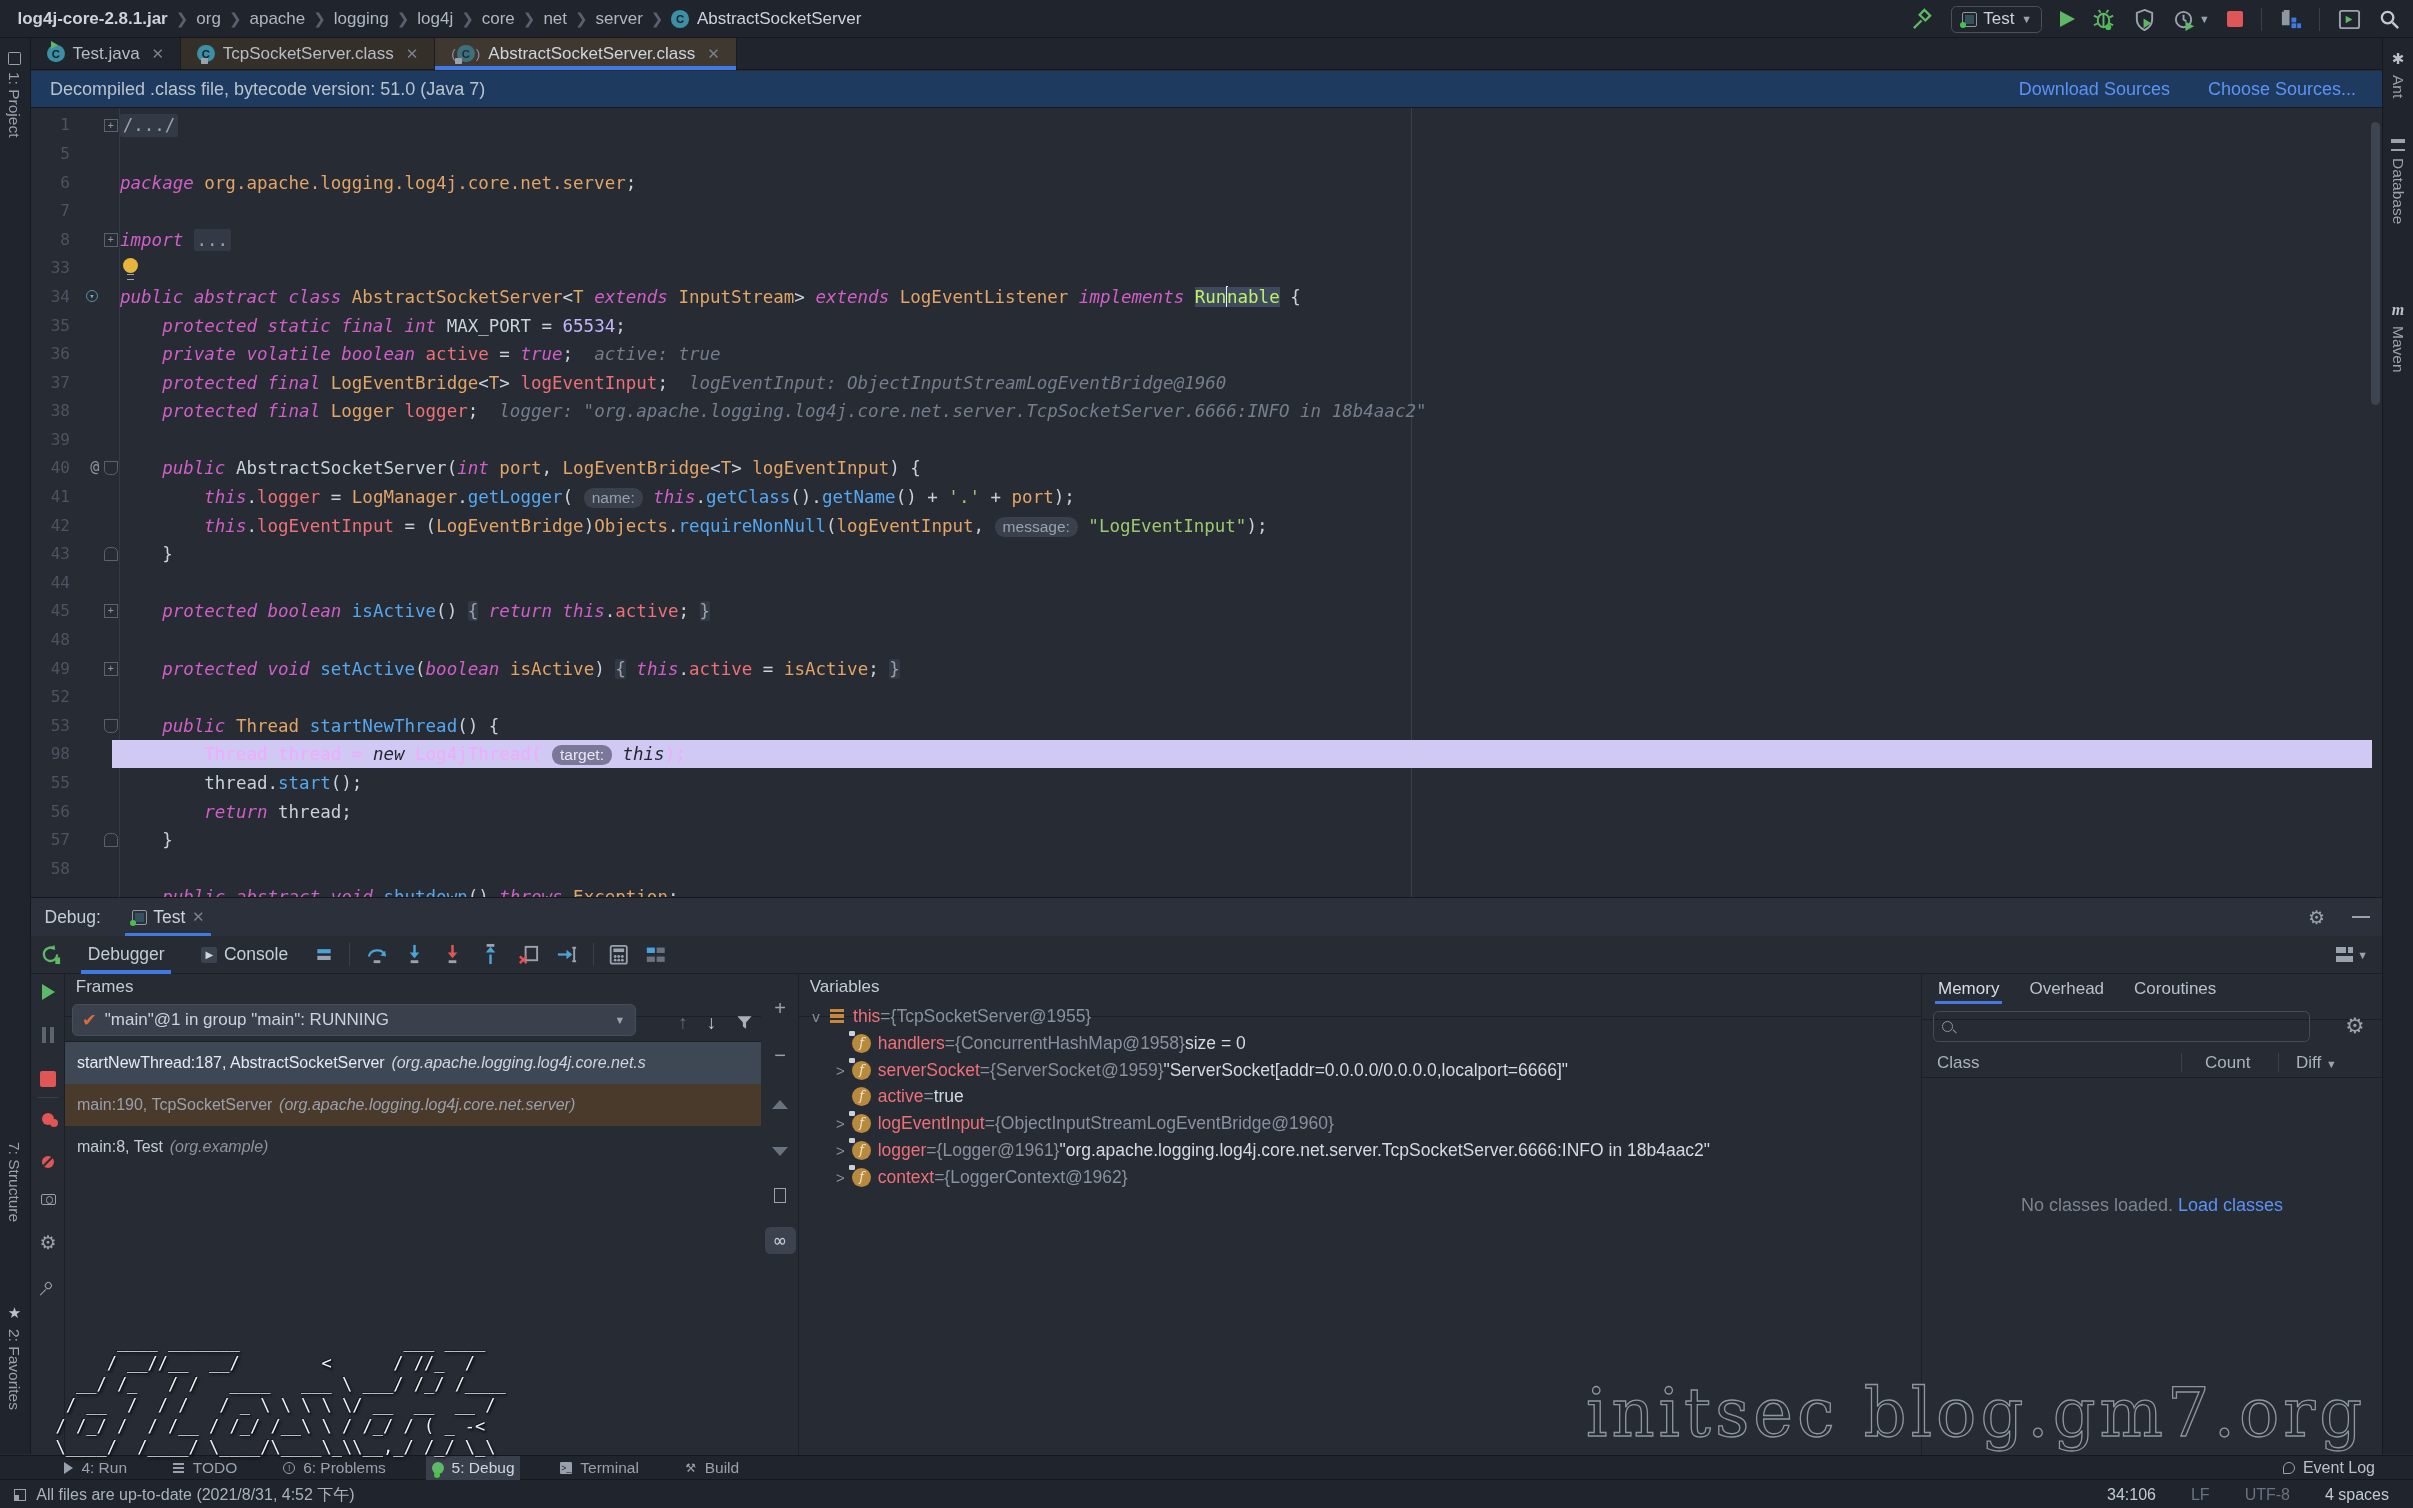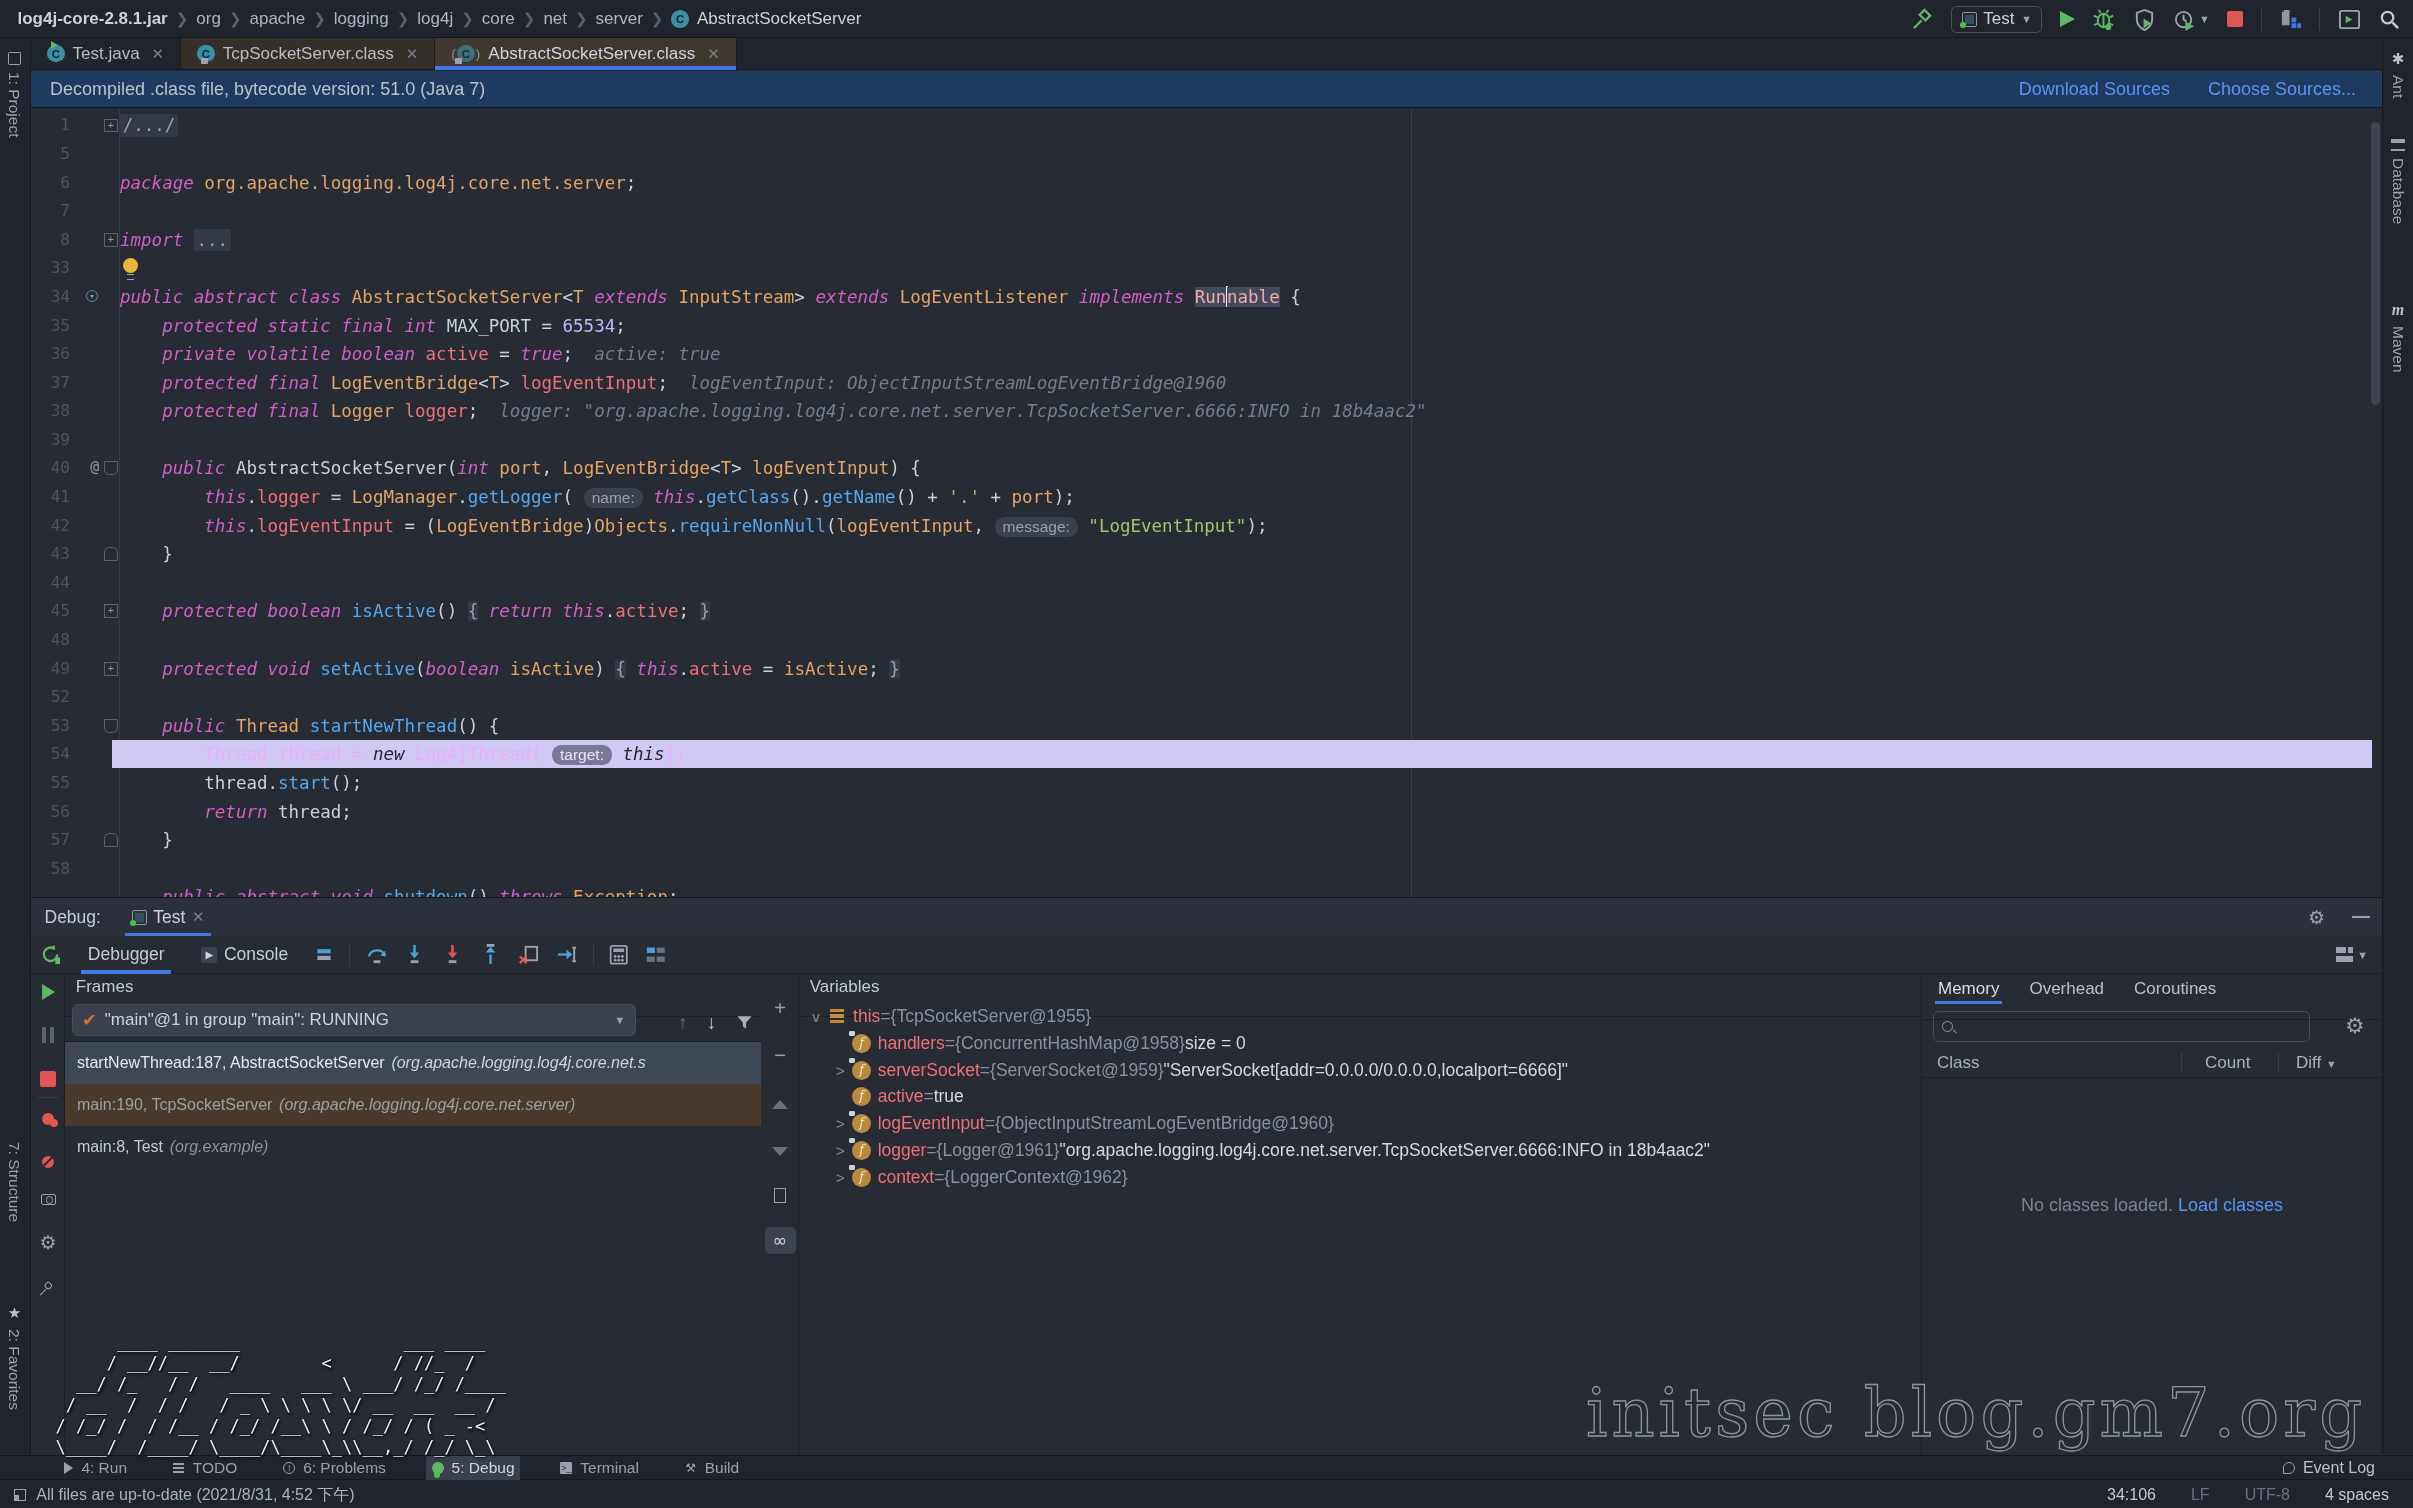--- a/index.html
+++ b/index.html
@@ -93,21 +93,21 @@
   .tk-p { color:#c9d1db; }
   .tk-hint { color:#767e8b; font-style:italic; }
   .tk-fold { background:#333945; color:#9aa2ae; border-radius:2px; padding:1.3px 2.7px; }
   .tk-chip { background:#333945; color:#9aa2ae; border-radius:2px; }
   .tk-bub { background:#3a404c; color:#99a1ad; border-radius:9.4px; padding:0.7px 8px 2px;
     font-family:"Liberation Sans",sans-serif; font-size:15.5px; }
   .tk-bub2 { background:#7b7799; color:#e9e6f8; border-radius:9.4px; padding:0.7px 8px 2px;
     font-family:"Liberation Sans",sans-serif; font-size:15.5px; }
   .tk-dk { color:#f0abfc; }
   .tk-dki { color:#23262e; font-style:italic; }
-  .tk-cw { color:#fca5a5; background:#404a5e; }
+  .tk-cw { color:#bef264; background:#404a5e; }
   .caret { display:inline-block; width:2px; height:21.5px; background:#f0f3f8; vertical-align:-4px; margin:0 -0.7px; }
   #ed-scroll { position:absolute; right:2.7px; top:13.5px; width:9.4px; height:283px; background:#454c58; border-radius:4.7px; opacity:.8; }
 
   
   #debug { position:absolute; left:31px; top:897px; width:2352px; height:558px; background:#262b34;
     border-top:0.7px solid #15181d; }
   #dbg-header { position:absolute; left:0; top:0; right:0; height:38px; background:#2b303a; display:flex; align-items:center; }
   #dbg-header .dlabel { margin-left:13.5px; font-size:17.5px; color:#c4ccd6; }
   .dbg-session-tab { position:relative; display:flex; align-items:center; gap:6.7px; margin-left:24px; height:38px; padding:0 6.7px; }
   .dbg-session-tab .txt { color:#ccd3dd; font-size:17.5px; }
@@ -484,21 +484,21 @@
         <div class="code-line" style="top: 575px;">
           <span class="ln">52</span>
           <span class="code-text"></span>
         </div>
         <div class="code-line" style="top: 604px;">
           <span class="ln">53</span>
           <span class="gut gut-open"></span>
           <span class="code-text"><span class="tk-p">    </span><span class="tk-k">public </span><span class="tk-cls">Thread</span><span class="tk-p"> </span><span class="tk-m">startNewThread</span><span class="tk-p">() {</span></span>
         </div>
         <div class="code-line exec" style="top: 632px;">
-          <span class="ln">54</span>
+          <span class="ln">98</span>
           <span class="code-text"><span class="tk-dk">        Thread thread = </span><span class="tk-dki">new</span><span class="tk-dk"> Log4jThread( </span><span class="tk-bub2">target:</span><span class="tk-dk"> </span><span class="tk-dki">this</span><span class="tk-dk">);</span></span>
         </div>
         <div class="code-line" style="top: 661px;">
           <span class="ln">55</span>
           <span class="code-text"><span class="tk-p">        thread.</span><span class="tk-m">start</span><span class="tk-p">();</span></span>
         </div>
         <div class="code-line" style="top: 690px;">
           <span class="ln">56</span>
           <span class="code-text"><span class="tk-p">        </span><span class="tk-k">return</span><span class="tk-p"> thread;</span></span>
         </div>

